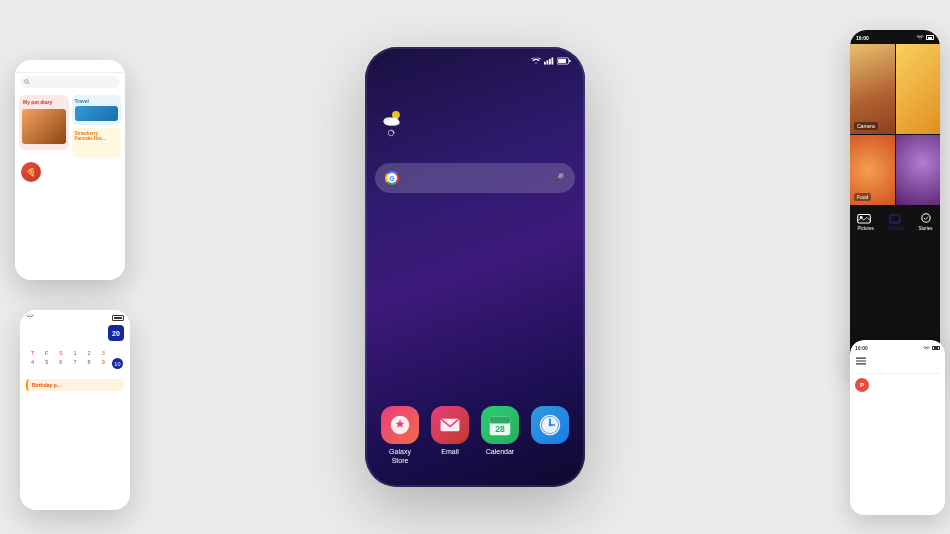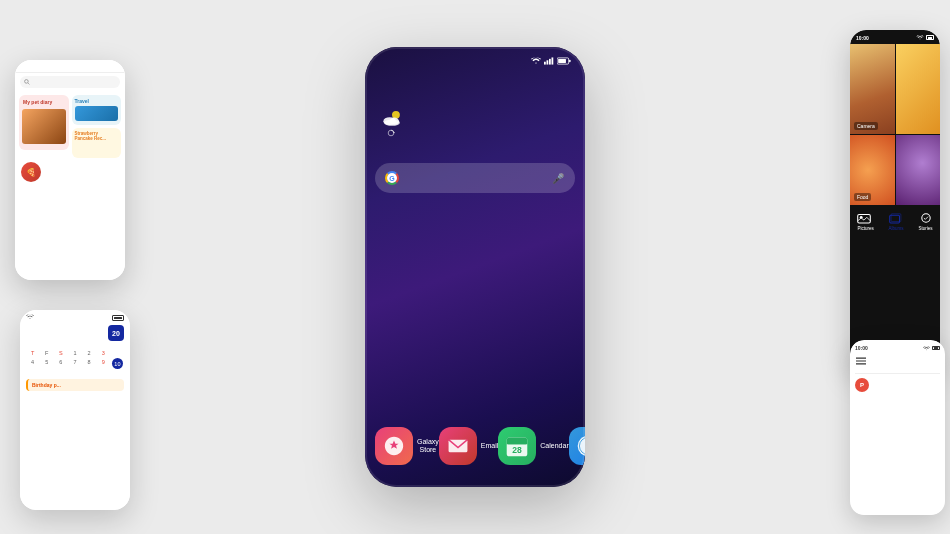--- a/index.html
+++ b/index.html
@@ -162,21 +162,21 @@
       position: absolute;
       bottom: 22px;
       left: 0;
       right: 0;
       display: flex;
       justify-content: space-around;
       padding: 0 10px;
     }
     .dock-item {
       display: flex;
-      flex-direction: row;
+      flex-direction: column;
       align-items: center;
       gap: 4px;
     }
     .dock-icon {
       width: 38px;
       height: 38px;
       border-radius: 12px;
       display: flex;
       align-items: center;
       justify-content: center;

